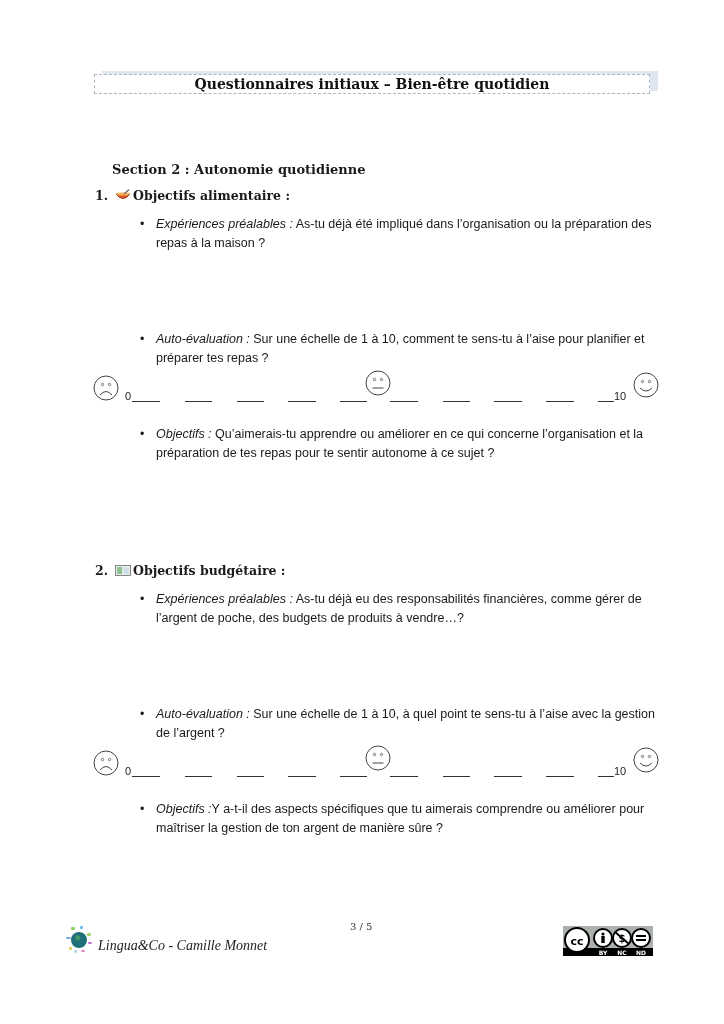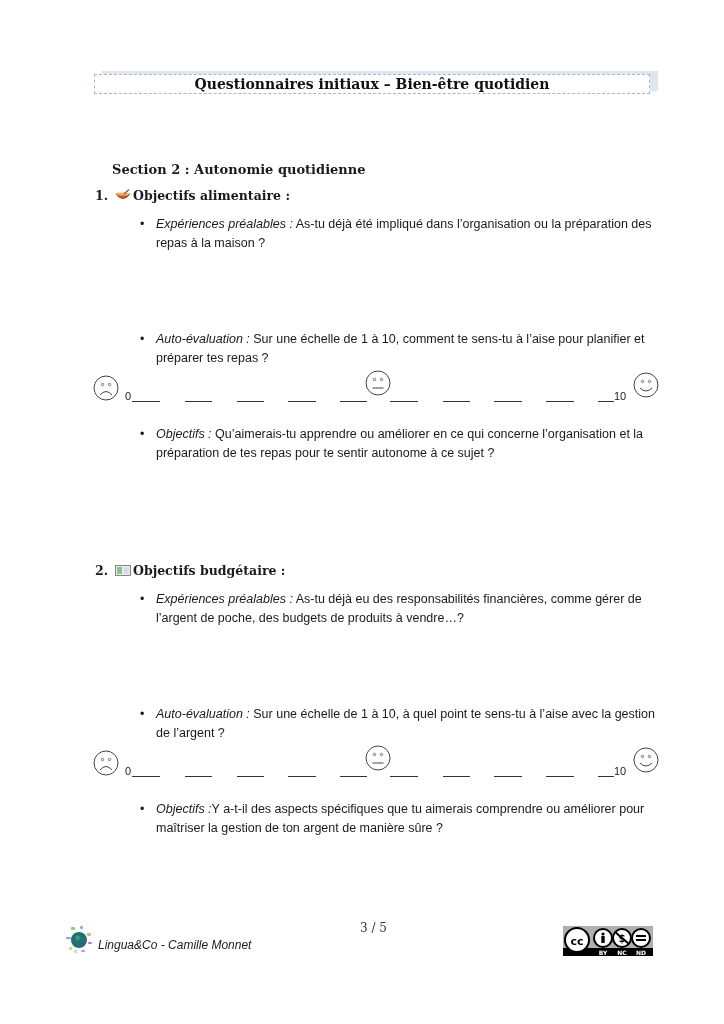--- a/index.html
+++ b/index.html
@@ -22,22 +22,22 @@
   .bullet { left:140px; width:515px; font-size:12.5px; line-height:19px; color:#1a1a1a; }
   .bullet .dot { position:absolute; left:0; top:0; }
   .bullet .txt { margin-left:16px; display:block; }
   .bullet em { }
 
   .scale { left:92px; width:575px; height:40px; }
   .face { position:absolute; width:26px; height:26px; }
   .blank { position:absolute; height:1px; background:#333; top:31px; }
   .scale-num { position:absolute; font-size:11px; top:20px; color:#222; }
 
-  .page-num { left:350px; top:921px; font-family:"DejaVu Serif", serif; font-size:12px; color:#333;margin-left:10px; }
-  .footer-text { left:98px; top:938px; font-family:Liberation Sans, sans-serif; font-style:italic; font-size:12px; color:#222; }
+  .page-num { left:350px; top:921px; font-family:"DejaVu Serif", serif; font-size:10px; color:#333; }
+  .footer-text { left:98px; top:938px; font-family:Liberation Serif, serif; font-style:italic; font-size:14px; color:#222; }
   .cc-badge { left:563px; top:926px; width:90px; height:30px; }
 </style>
 </head>
 <body>
 
 <div class="abs header-shadow"></div>
 <div class="abs header-box">Questionnaires initiaux – Bien-être quotidien</div>
 
 <div class="abs section-title">Section 2 : Autonomie quotidienne</div>
 

